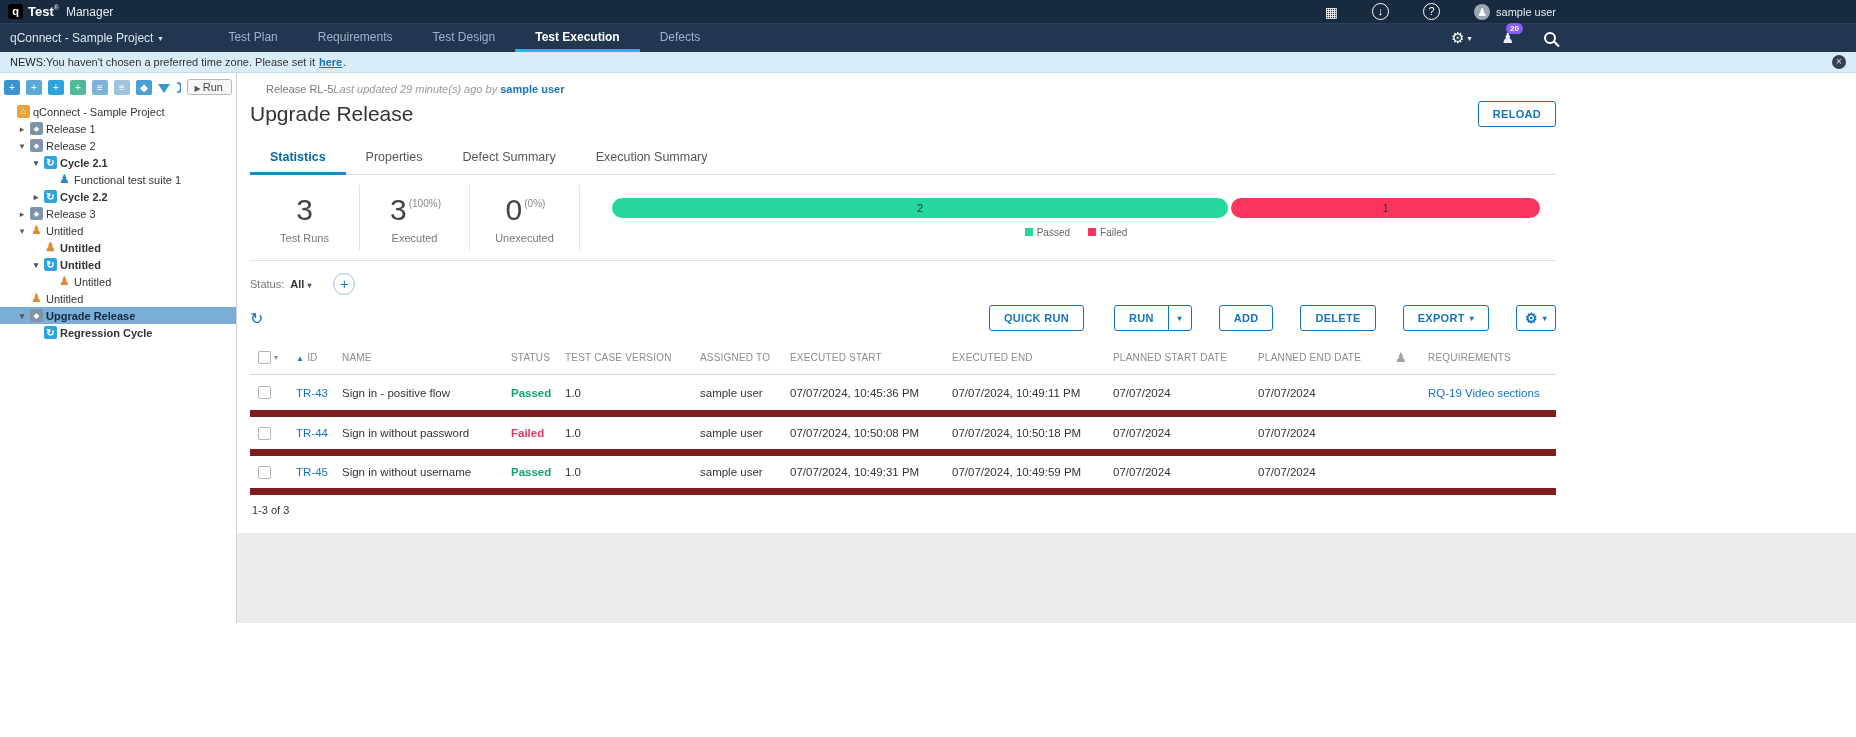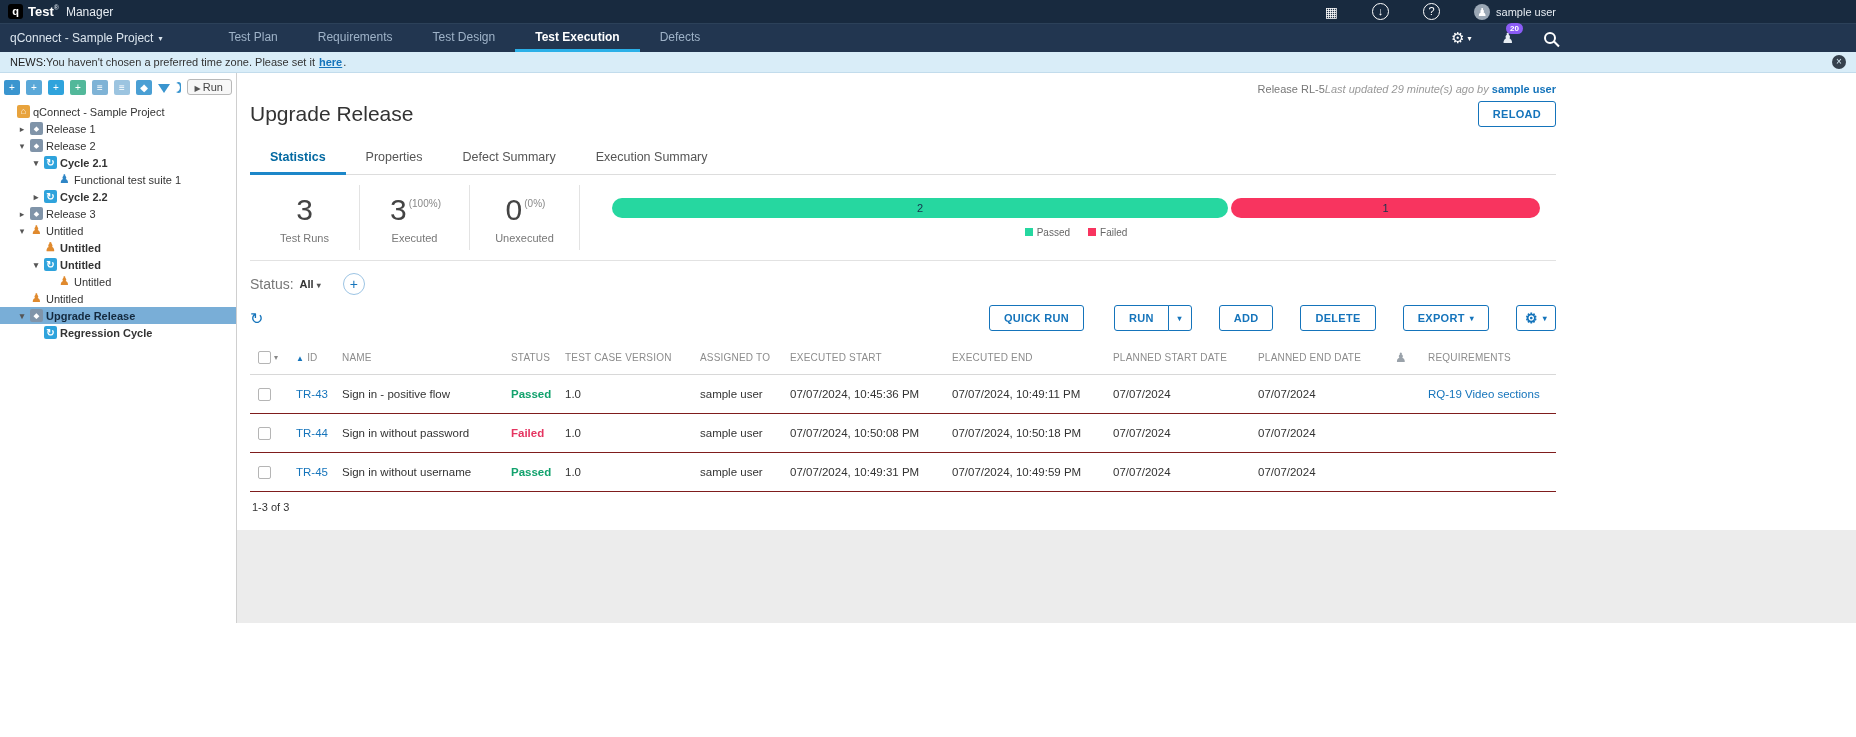--- a/index.html
+++ b/index.html
@@ -81,21 +81,21 @@
   .ic-project { background:#e8a33d; } .ic-project::before { content:"\2302"; }
   .ic-release { background:#8094a9; } .ic-release::before { content:"\25C6"; font-size:7px; }
   .ic-cycle   { background:#2fa3dc; } .ic-cycle::before { content:"\21BB"; font-size:10px; }
   .ic-suite { background:transparent; color:#2f86c6; font-size:12px; } .ic-suite::before { content:"\265F"; }
   .ic-users { background:transparent; color:#e08a2e; font-size:12px; } .ic-users::before { content:"\265F"; }
   .sel-true { background:#79aed7; font-weight:bold; color:#13293e; }
 
   
   .main { flex:1; display:flex; flex-direction:column; background:#fff; }
   .main-content { width:1319px; padding:10px 0 0 13px; }
-  .bc-row { display:flex; justify-content:flex-end; align-items:baseline;margin-left:16px; }
+  .bc-row { display:flex; justify-content:flex-start; align-items:baseline;margin-left:16px; }
   .breadcrumb { font-size:11px; color:#777; }
   .lastupd { font-size:11px; color:#999; font-style:italic; }
   .lastupd b { color:#1574bb; font-style:normal; cursor:pointer; }
   .title-row { display:flex; justify-content:space-between; align-items:center; margin-top:6px; }
   .page-title { font-size:21px; font-weight:normal; color:#333; }
   .btn { display:inline-flex; align-items:center; justify-content:center; height:26px; padding:0 14px;
     background:#fff; border:1px solid #1574bb; border-radius:3px; color:#1574bb; font-weight:bold;
     font-size:11px; letter-spacing:.3px; cursor:pointer; }
 
   .mtabs { display:flex; margin-top:16px; border-bottom:1px solid #ddd; }
@@ -112,41 +112,41 @@
   .pbar { display:flex; gap:3px; height:20px; }
   .pseg { border-radius:10px; text-align:center; font-size:11px; color:#15344d; line-height:20px; }
   .pseg.passed { background:#26d7a0; }
   .pseg.failed { background:#f8345f; }
   .legend { display:flex; justify-content:center; gap:18px; margin-top:9px; font-size:10px; color:#666; }
   .lg-item { display:flex; align-items:center; gap:4px; }
   .lg-sq { width:8px; height:8px; }
   .lg-sq.passed { background:#26d7a0; } .lg-sq.failed { background:#f8345f; }
 
   .filter-row { display:flex; align-items:center; margin-top:12px; gap:6px; }
-  .filter-label { font-size:14px; color:#777; }
+  .filter-label { font-size:11px; color:#777; }
   .filter-val { font-size:11px; font-weight:bold; color:#333; cursor:pointer; }
   .filter-val .caret { color:#555; }
   .plus-btn { margin-left:16px; width:22px; height:22px; border:1px solid #9cc4e4; border-radius:50%;
     color:#1574bb; font-size:14px; text-align:center; line-height:20px; background:#fff; cursor:pointer; }
 
   .toolbar-row { display:flex; align-items:center; margin-top:10px; }
   .refresh-ic { color:#1574bb; font-size:16px; cursor:pointer; }
   .tb-btns { margin-left:auto; display:flex; align-items:center;gap:16px; }
   .tb-btns .btn { margin-left:11px; }
   .split { display:flex; margin-left:14px; }
   .split .btn { margin-left:0; border-radius:3px 0 0 3px; }
   .split .btn-caret { margin-left:-1px; width:24px; padding:0; border-radius:0 3px 3px 0; }
   .btn .caret { font-size:8px; margin-left:5px; }
   .gear-btn { margin-left:13px; width:40px; padding:0; }
   .gear-btn .gear-g { font-size:14px; }
 
   table { border-collapse:collapse; table-layout:fixed; width:1306px; margin-top:10px; }
   th { font-size:10px; color:#8c8c8c; font-weight:normal; text-align:left; letter-spacing:.2px;
     padding:9px 8px; border-bottom:1px solid #d8d8d8; white-space:nowrap; overflow:hidden; }
-  td { font-size:11.5px; color:#333; padding:0 8px; height:39px; border-bottom:1px solid #7f1d1d;
+  td { font-size:11.5px; color:#333; padding:0 8px; height:39px; border-bottom:7px solid #7f1d1d;
     white-space:nowrap; overflow:hidden; }
   .c-cb { width:38px; } .c-id { width:46px; } .c-name { width:169px; } .c-status { width:54px; }
   .c-ver { width:135px; } .c-asg { width:90px; } .c-es { width:162px; } .c-ee { width:161px; }
   .c-psd { width:145px; } .c-ped { width:137px; } .c-uic { width:33px; }
   .cb { display:inline-block; width:13px; height:13px; border:1px solid #b5b5b5; border-radius:2px;
     background:#fff; vertical-align:middle; cursor:pointer; }
   .hd-caret { font-size:8px; color:#888; margin-left:3px; cursor:pointer; }
   .sort-ic { color:#1574bb; font-size:8px; margin-right:3px; }
   .uic-g { color:#9aa2aa; font-size:13px; }
   a.cell-link { color:#1574bb; text-decoration:none; cursor:pointer; }

